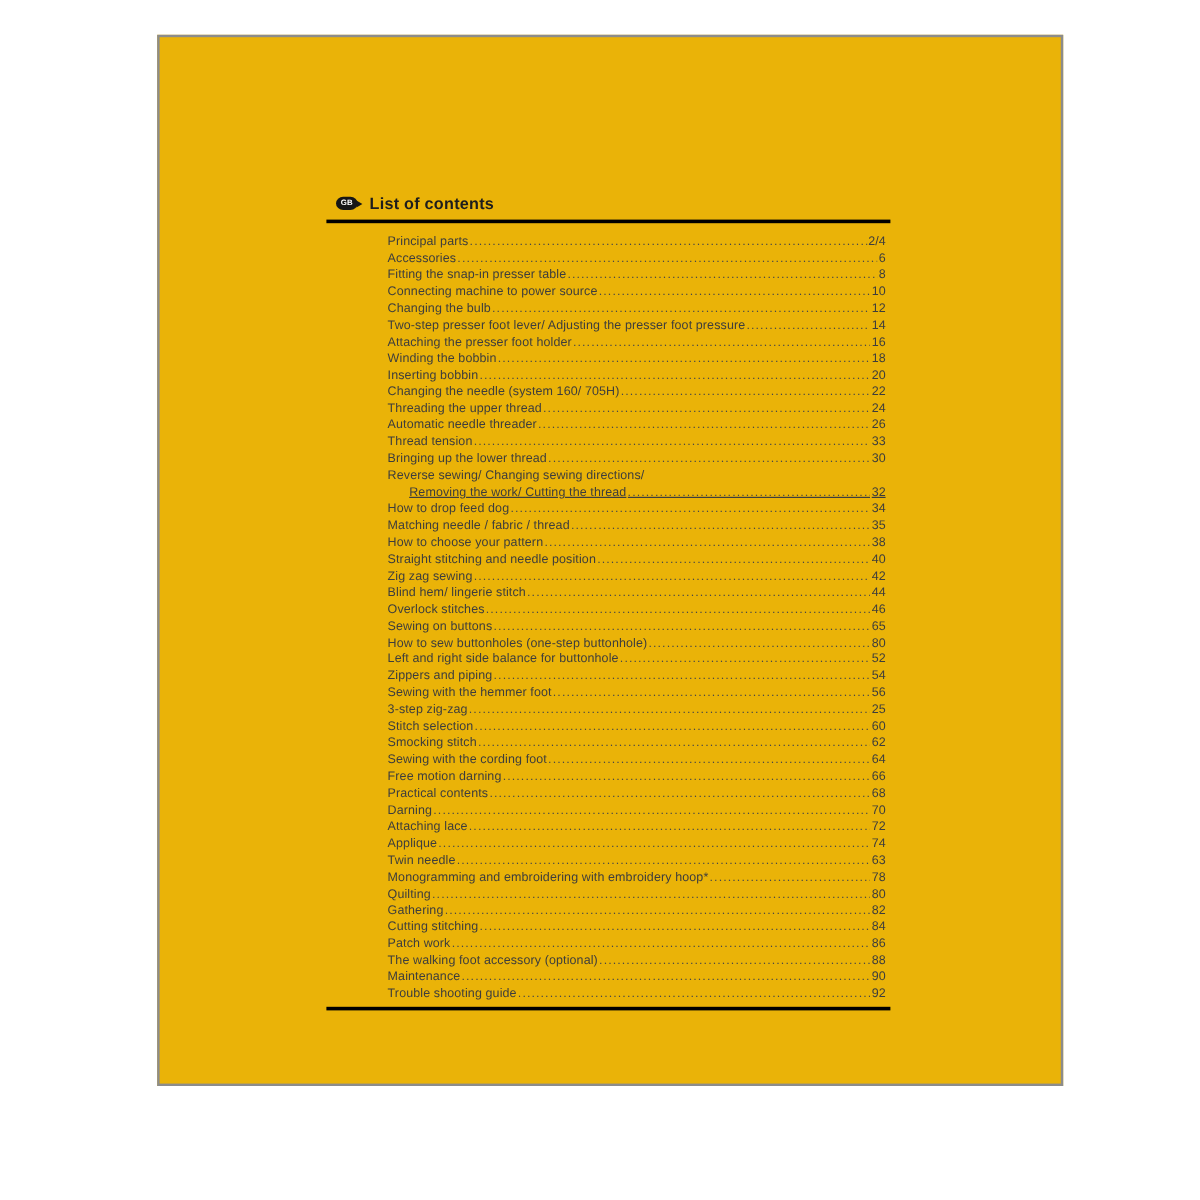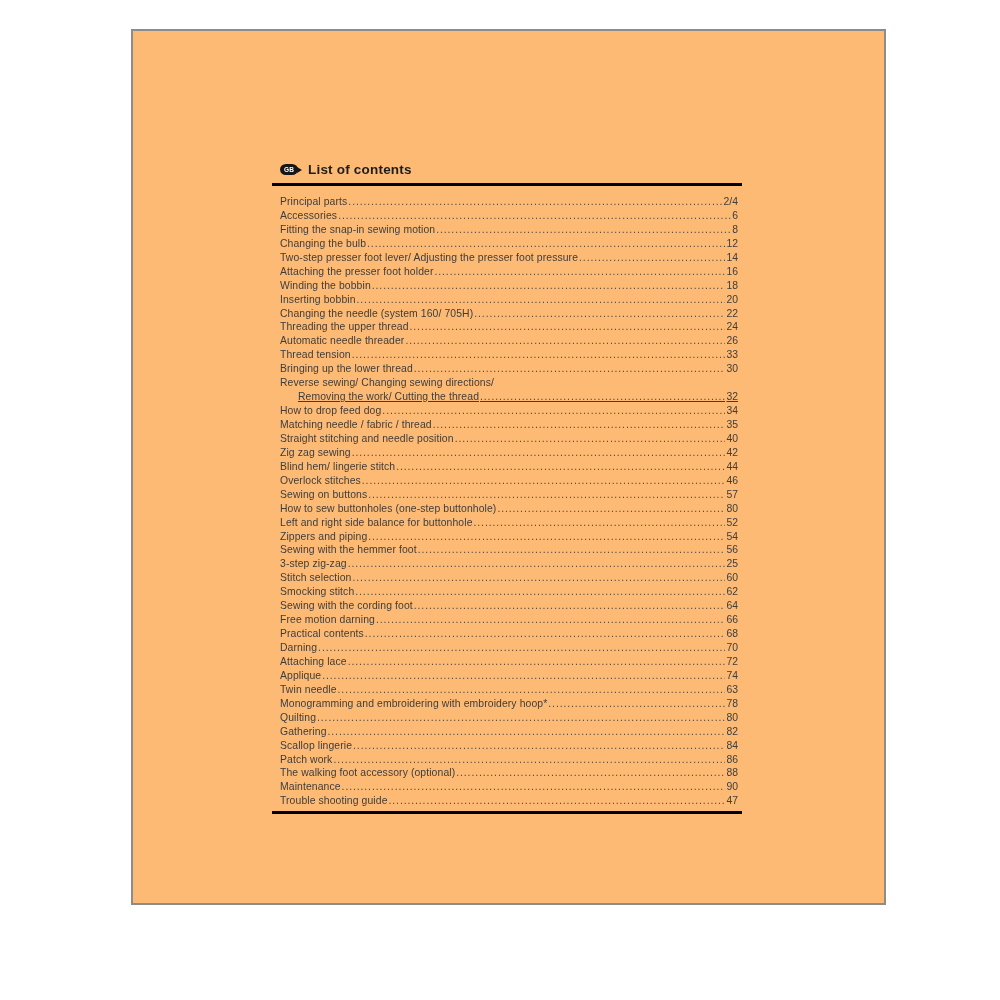--- a/index.html
+++ b/index.html
@@ -9,21 +9,21 @@
     height: 1000px;
     background: #ffffff;
     font-family: "Liberation Sans", sans-serif;
   }
   .sheet {
     position: absolute;
     left: 131px;
     top: 29px;
     width: 755px;
     height: 876px;
-    background: #fdba74;
+    background: #eab308;
     border: 2px solid #8c8c8c;
     box-sizing: border-box;
   }
   .content {
     position: absolute;
     left: 139px;
     top: 130px;
     width: 470px;
   }
   .header {
@@ -76,20 +76,21 @@
   }
   .row {
     display: flex;
     align-items: baseline;
     height: 13.95px;
     font-size: 10.4px;
     line-height: 13.95px;
     padding-left: 8px;
     padding-right: 4px;
     white-space: nowrap;
+    margin-left: 43px;
   }
   .row.indent { padding-left: 26px; text-decoration: underline; }
   .label { flex: 0 0 auto; letter-spacing: 0.1px; }
   .dots {
     flex: 1 1 auto;
     overflow: hidden;
     white-space: nowrap;
     margin: 0 1px;
     color: #474747;
   }
@@ -118,23 +119,28 @@
           <span class="label">Principal parts</span>
           <span class="dots"></span>
           <span class="pg">2/4</span>
         </div>
         <div class="row">
           <span class="label">Accessories</span>
           <span class="dots"></span>
           <span class="pg">6</span>
         </div>
         <div class="row">
-          <span class="label">Fitting the snap-in sewing motion</span>
+          <span class="label">Fitting the snap-in presser table</span>
           <span class="dots"></span>
           <span class="pg">8</span>
+        </div>
+        <div class="row">
+          <span class="label">Connecting machine to power source</span>
+          <span class="dots"></span>
+          <span class="pg">10</span>
         </div>
         <div class="row">
           <span class="label">Changing the bulb</span>
           <span class="dots"></span>
           <span class="pg">12</span>
         </div>
         <div class="row">
           <span class="label">Two-step presser foot lever/ Adjusting the presser foot pressure</span>
           <span class="dots"></span>
           <span class="pg">14</span>
@@ -191,20 +197,25 @@
           <span class="label">How to drop feed dog</span>
           <span class="dots"></span>
           <span class="pg">34</span>
         </div>
         <div class="row">
           <span class="label">Matching needle / fabric / thread</span>
           <span class="dots"></span>
           <span class="pg">35</span>
         </div>
         <div class="row">
+          <span class="label">How to choose your pattern</span>
+          <span class="dots"></span>
+          <span class="pg">38</span>
+        </div>
+        <div class="row">
           <span class="label">Straight stitching and needle position</span>
           <span class="dots"></span>
           <span class="pg">40</span>
         </div>
         <div class="row">
           <span class="label">Zig zag sewing</span>
           <span class="dots"></span>
           <span class="pg">42</span>
         </div>
         <div class="row">
@@ -213,21 +224,21 @@
           <span class="pg">44</span>
         </div>
         <div class="row">
           <span class="label">Overlock stitches</span>
           <span class="dots"></span>
           <span class="pg">46</span>
         </div>
         <div class="row">
           <span class="label">Sewing on buttons</span>
           <span class="dots"></span>
-          <span class="pg">57</span>
+          <span class="pg">65</span>
         </div>
         <div class="row">
           <span class="label">How to sew buttonholes (one-step buttonhole)</span>
           <span class="dots"></span>
           <span class="pg">80</span>
         </div>
         <div class="row">
           <span class="label">Left and right side balance for buttonhole</span>
           <span class="dots"></span>
           <span class="pg">52</span>
@@ -301,21 +312,21 @@
           <span class="label">Quilting</span>
           <span class="dots"></span>
           <span class="pg">80</span>
         </div>
         <div class="row">
           <span class="label">Gathering</span>
           <span class="dots"></span>
           <span class="pg">82</span>
         </div>
         <div class="row">
-          <span class="label">Scallop lingerie</span>
+          <span class="label">Cutting stitching</span>
           <span class="dots"></span>
           <span class="pg">84</span>
         </div>
         <div class="row">
           <span class="label">Patch work</span>
           <span class="dots"></span>
           <span class="pg">86</span>
         </div>
         <div class="row">
           <span class="label">The walking foot accessory (optional)</span>
@@ -323,18 +334,18 @@
           <span class="pg">88</span>
         </div>
         <div class="row">
           <span class="label">Maintenance</span>
           <span class="dots"></span>
           <span class="pg">90</span>
         </div>
         <div class="row">
           <span class="label">Trouble shooting guide</span>
           <span class="dots"></span>
-          <span class="pg">47</span>
+          <span class="pg">92</span>
         </div>
       </div>
     <div class="rule bottom-rule"></div>
   </div>
 </div>
 
 </body></html>

